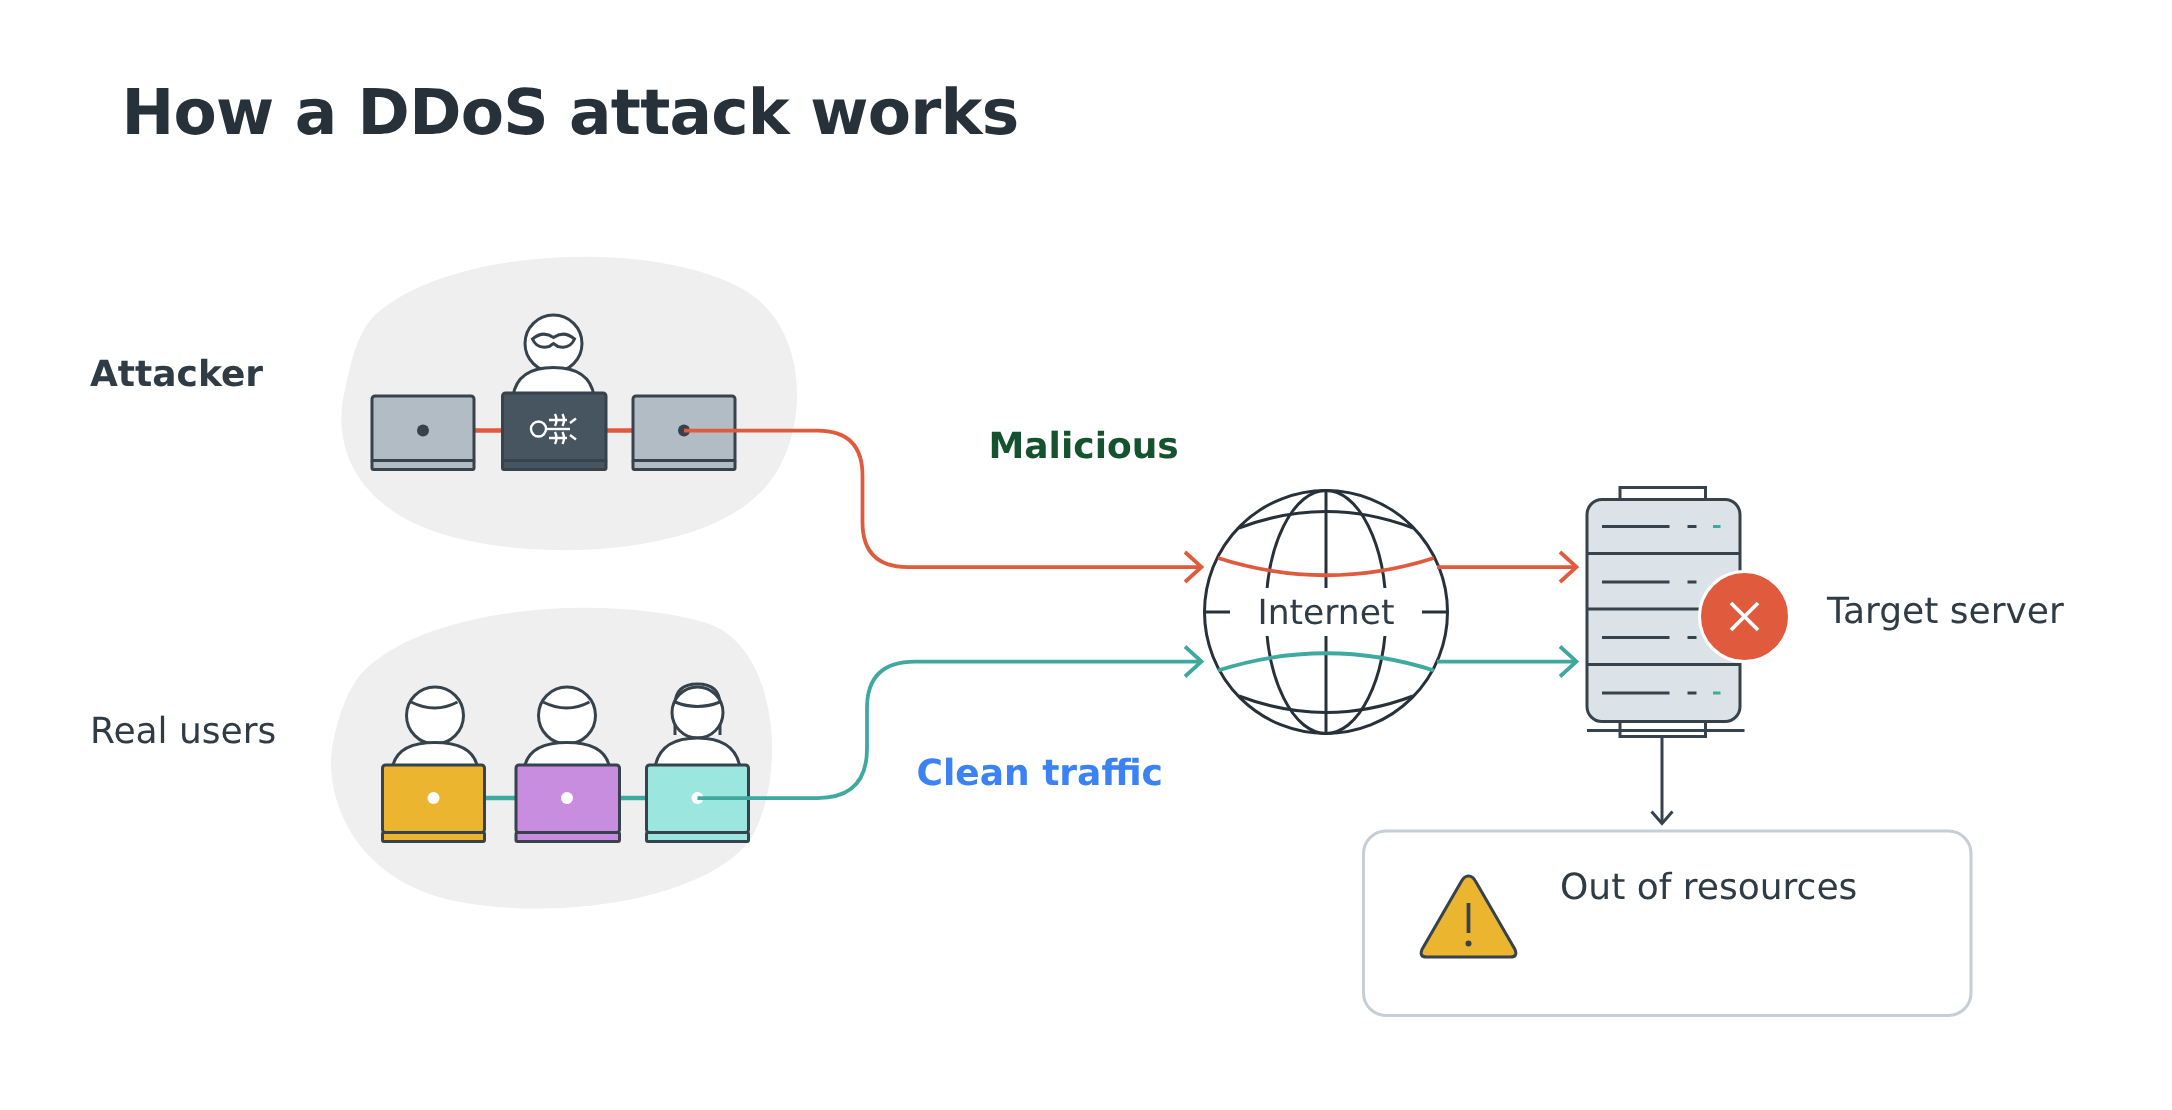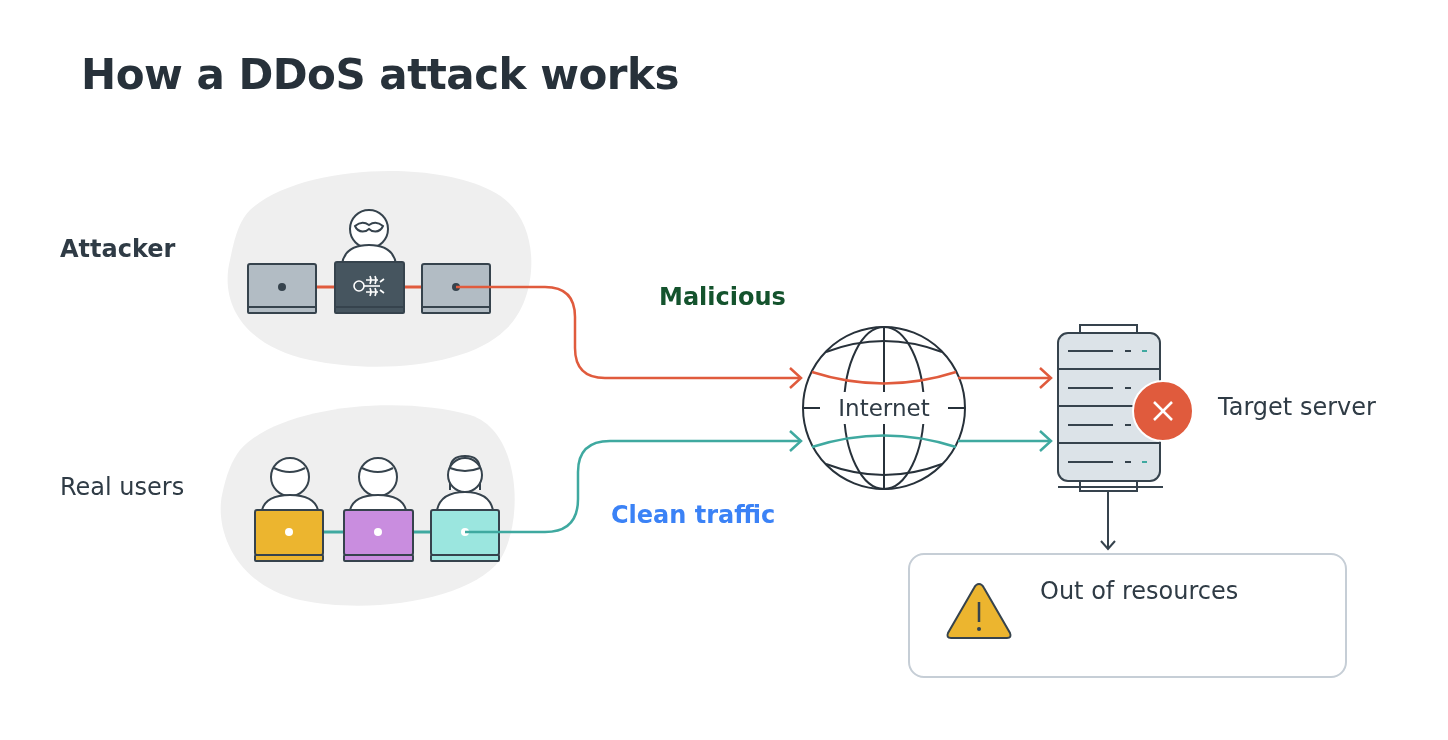--- a/index.html
+++ b/index.html
@@ -1,21 +1,21 @@
 <!DOCTYPE html>
 <html><head>
   <meta charset="utf-8">
   <style>
     html, body { margin: 0; padding: 0; background: #ffffff; }
     body { width: 1448px; height: 740px; position: relative; overflow: hidden; font-family: "DejaVu Sans", sans-serif; color: #2b3640; }
     .title { position: absolute; left: 60px; top: 50px; font-size: 42px; font-weight: bold; color: #27313a; letter-spacing: -0.5px; margin-left: 21px; }
     .label { position: absolute; font-size: 24px; color: #2f3b45; line-height: 38px; }
     .traffic { position: absolute; font-size: 24px; font-weight: bold; line-height: 38px; }
     svg.diagram { position: absolute; left: 0; top: 0; }
-    .status-box { position: absolute; left: 908px; top: 553px; width: 439px; height: 125px; border: 2px solid #c6ced6; border-radius: 16px; box-sizing: border-box; background: #fff; }
+    .status-box { position: absolute; left: 908px; top: 553px; width: 407px; height: 125px; border: 2px solid #c6ced6; border-radius: 16px; box-sizing: border-box; background: #fff; }
     .status-line1 { position: absolute; left: 130px; top: 22px; font-size: 24px; color: #2f3b45; }
     .status-line2 { position: absolute; left: 130px; top: 63px; font-size: 24px; font-weight: bold; color: #2f3b45; }
     .warn { position: absolute; left: 34px; top: 25px; }
   </style>
 </head>
 <body>
 
 <div class="title">How a DDoS attack works</div>
 
 <div class="label" style="left:60px; top:230px;font-weight:bold;">

